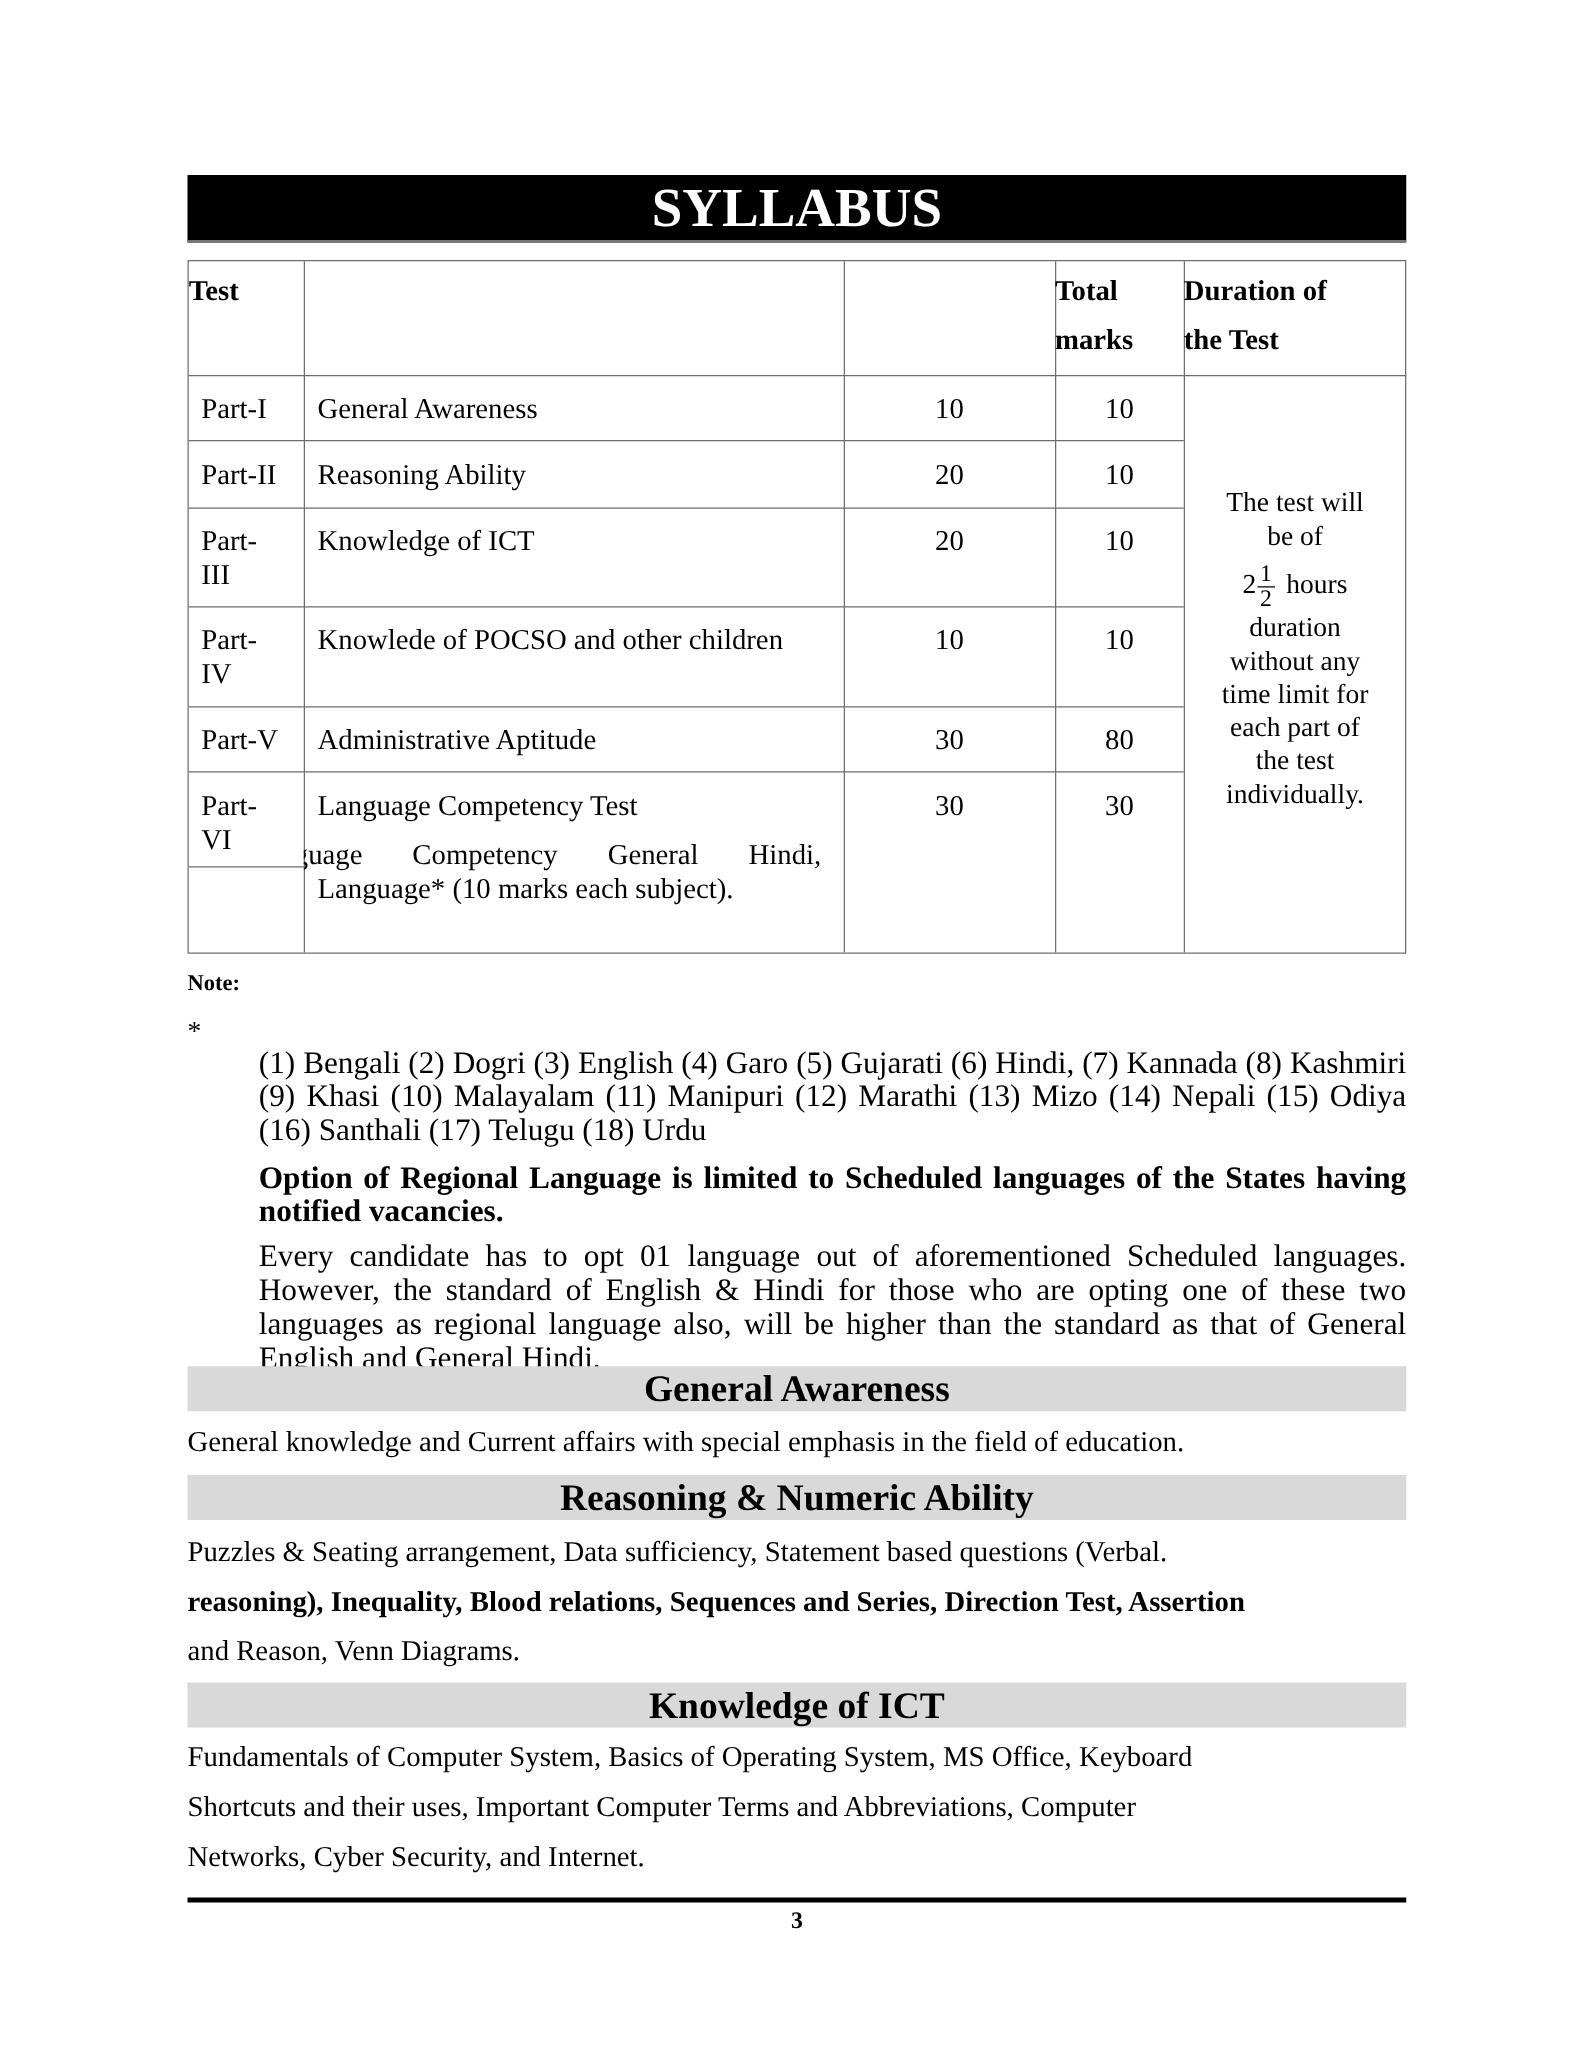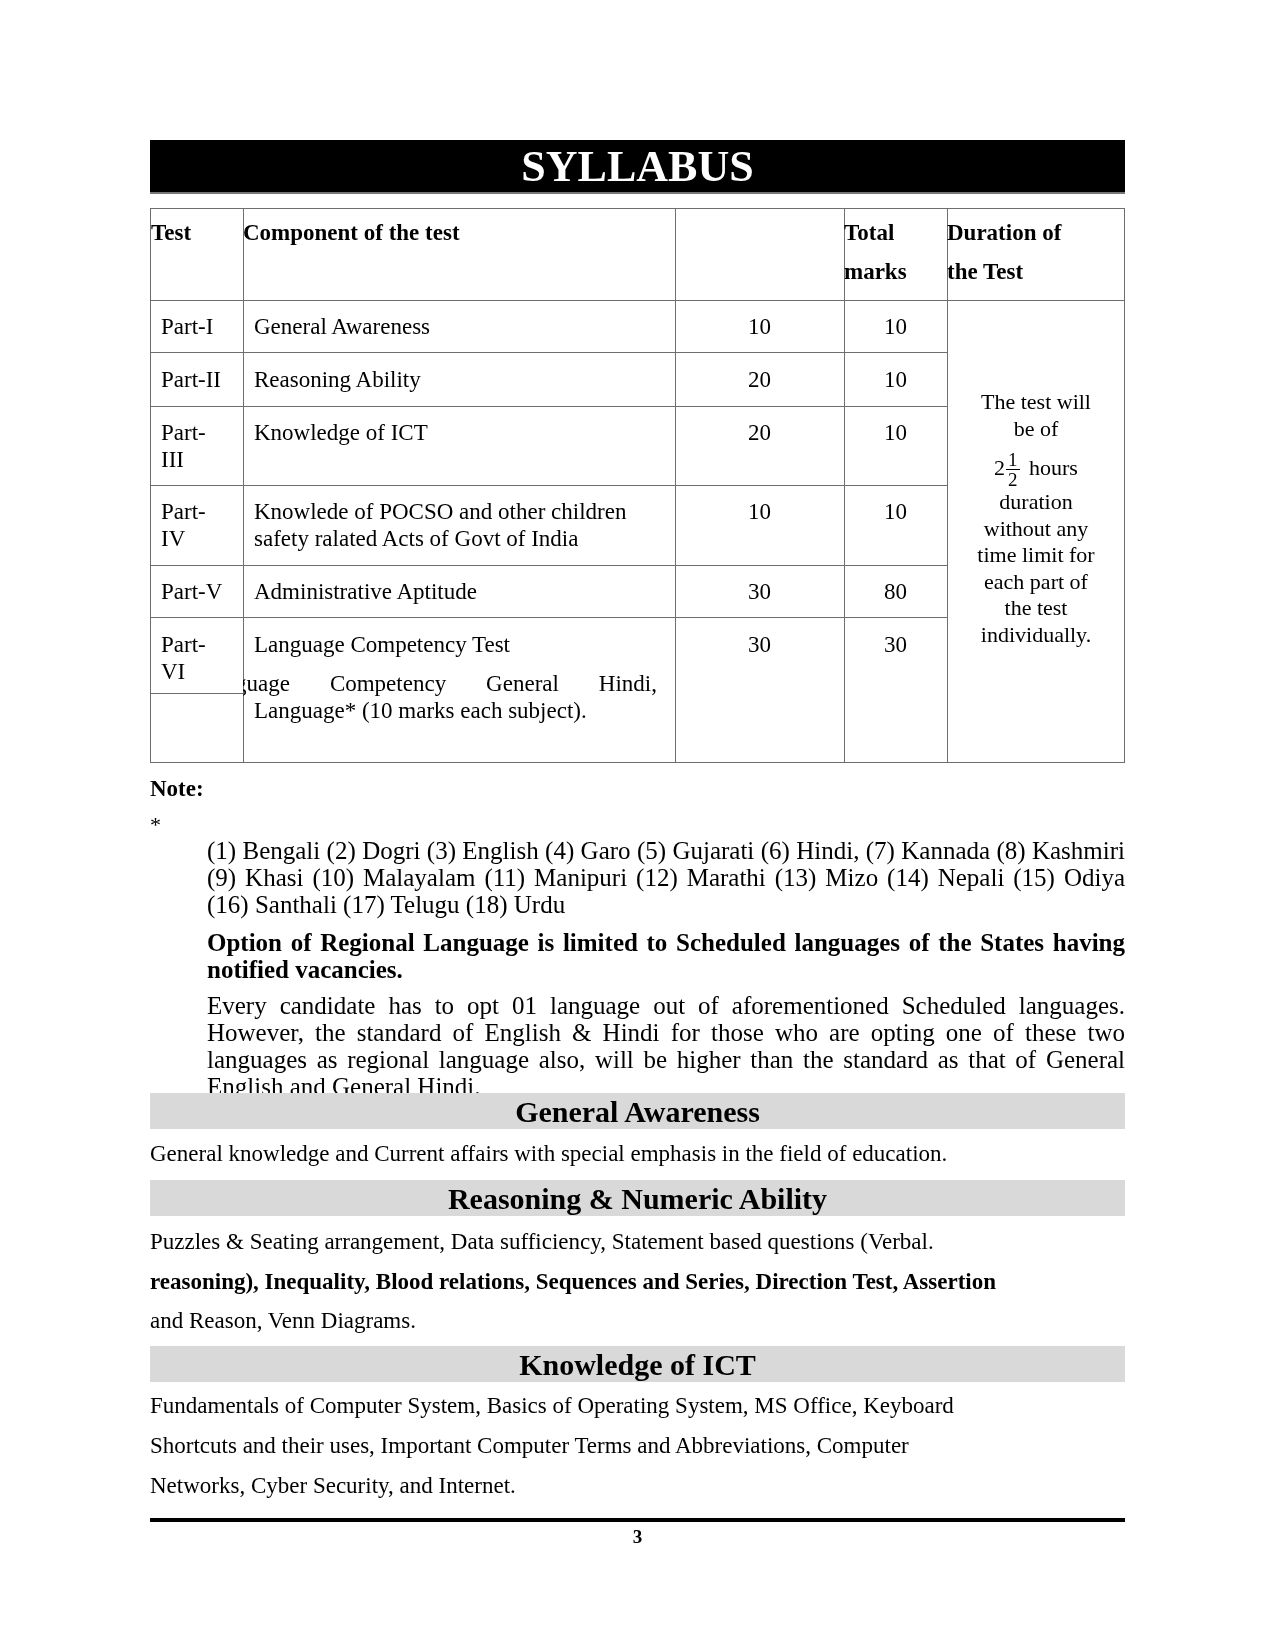--- a/index.html
+++ b/index.html
@@ -16,21 +16,21 @@
   .hline { position:absolute; height:0; border-top:1.5px solid #6e6e6e; }
   .th { position:absolute; font-weight:bold; font-size:23px; text-align:left; line-height:39px; }
   .cell { position:absolute; font-size:23px; line-height:27px; }
   .num { text-align:center; }
   .justify { text-align:justify; text-align-last:justify; }
   .dur { position:absolute; left:800px; top:180px; width:170px; text-align:center; font-size:22px; line-height:26.5px; }
   .frac { display:inline-flex; flex-direction:column; align-items:center; vertical-align:middle;
           font-size:19px; line-height:19px; margin:0 4px 0 1px; }
   .frac .n { border-bottom:1.5px solid #000; padding:0 2px; }
 
-  .note-title { left:150px; top:776px; font-weight:bold; font-size:23px; }
+  .note-title { left:150px; top:776px; font-weight:bold; font-size:18px; }
   .note-star { left:150px; top:812px; font-size:22px; }
   .note-para { left:207px; width:918px; font-size:25px; line-height:27px; text-align:justify;margin-top:24px; }
   .note-para.last-left { text-align-last:left; }
   .bold { font-weight:bold; }
 
   .sec-bar { left:150px; width:975px; height:36px; background:#d9d9d9; font-weight:bold;
              font-size:30px; text-align:center; line-height:38px; }
   .body-line { left:150px; font-size:23px; line-height:27px; white-space:nowrap; }
 
   .rule { left:150px; top:1518px; width:975px; height:4px; background:#000; }
@@ -51,21 +51,20 @@
   <div class="hline" style="top:91px; left:0; width:796px;"></div>
   <div class="hline" style="top:91px; left:796px; width:178px;"></div>
   <div class="hline" style="top:143px; left:0; width:796px;"></div>
   <div class="hline" style="top:197px; left:0; width:796px;"></div>
   <div class="hline" style="top:276px; left:0; width:796px;"></div>
   <div class="hline" style="top:356px; left:0; width:796px;"></div>
   <div class="hline" style="top:408px; left:0; width:796px;"></div>
   <div class="hline" style="top:484px; left:0; width:93px;"></div>
 
   <div class="th" style="left:0; top:4px; width:92px;">Test</div>
-  <div class="th" style="left:92px; top:4px; width:432px;">Component of the test</div>
   <div class="th" style="left:693px; top:4px; width:103px;">
     <div>Total</div>
     <div>marks</div>
   </div>
   <div class="th" style="left:796px; top:4px; width:178px;">
     <div>Duration of</div>
     <div>the Test</div>
   </div>
 
   <div class="cell" style="left:10px; top:104px;">Part-I</div>
@@ -85,21 +84,20 @@
   <div class="cell" style="left:103px; top:210px;">Knowledge of ICT</div>
   <div class="cell num" style="left:524px; top:210px; width:169px;">20</div>
   <div class="cell num" style="left:693px; top:210px; width:103px;">10</div>
 
   <div class="cell" style="left:10px; top:289px;">
     <div>Part-</div>
     <div>IV</div>
   </div>
   <div class="cell" style="left:103px; top:289px;">
     <div>Knowlede of POCSO and other children</div>
-    <div>safety ralated Acts of Govt of India</div>
   </div>
   <div class="cell num" style="left:524px; top:289px; width:169px;">10</div>
   <div class="cell num" style="left:693px; top:289px; width:103px;">10</div>
 
   <div class="cell" style="left:10px; top:369px;">Part-V</div>
   <div class="cell" style="left:103px; top:369px;">Administrative Aptitude</div>
   <div class="cell num" style="left:524px; top:369px; width:169px;">30</div>
   <div class="cell num" style="left:693px; top:369px; width:103px;">80</div>
 
   <div class="cell" style="left:10px; top:422px;">

